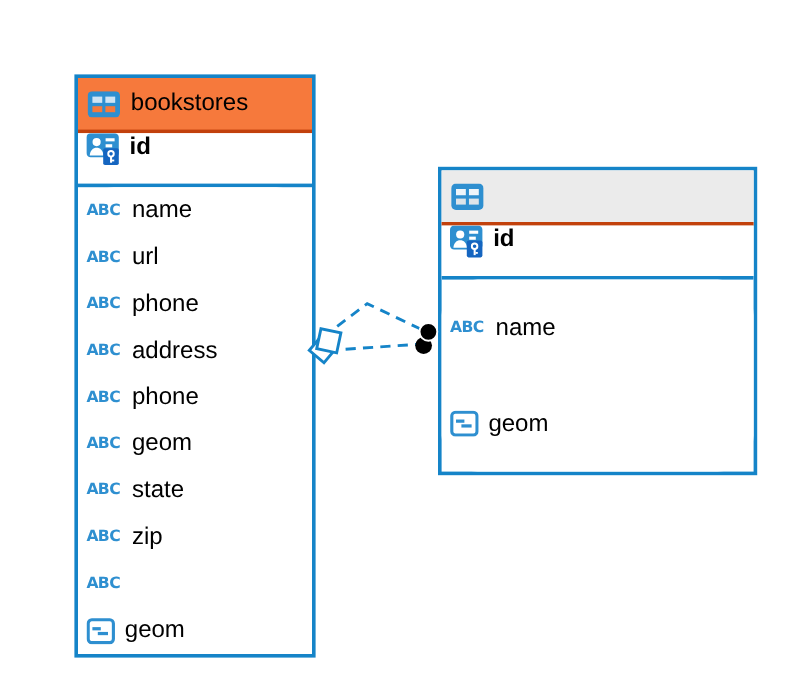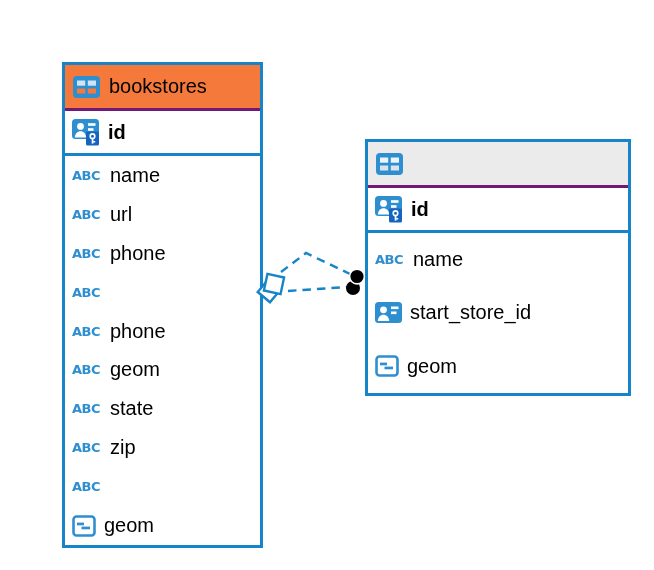--- a/index.html
+++ b/index.html
@@ -19,28 +19,28 @@
     display:flex;
     flex-direction:column;
     z-index:2;
   }
   .erd-table--bookstores{left:62px;top:62px;width:201px;height:486px;}
   .erd-table--routes{left:365px;top:139px;width:266px;height:257px;}
   .tbl-header{
     flex:0 0 43px;
     display:flex;align-items:center;gap:9px;
     padding:0 8px;
-    border-bottom:3px solid #701a75;
+    border-bottom:3px solid #c2410c;
     font-size:20px;
   }
   .hdr-orange{background:#f6793c;}
   .hdr-gray{background:#ebebeb;}
   .pk-row{
     flex:0 0 42px;
-    display:flex;align-items:center;gap:8px;
+    display:flex;align-items:flex-start;gap:8px;
     padding:0 7px;
     border-bottom:3px solid #1584c8;
     font-size:20px;font-weight:700;
     background:#fff;
   }
   .tbl-body{flex:1;display:flex;flex-direction:column;background:#fff;border-radius:30px;}
   .col-row{
     flex:1;
     display:flex;align-items:center;gap:8px;
     padding:0 7px;
@@ -101,20 +101,21 @@
       <div class="col-row">
         <span class="icon-abc">ABC</span>
         <span class="col-label">url</span>
       </div>
       <div class="col-row">
         <span class="icon-abc">ABC</span>
         <span class="col-label">phone</span>
       </div>
       <div class="col-row">
         <span class="icon-abc">ABC</span>
+        <span class="col-label">address</span>
       </div>
       <div class="col-row">
         <span class="icon-abc">ABC</span>
         <span class="col-label">phone</span>
       </div>
       <div class="col-row">
         <span class="icon-abc">ABC</span>
         <span class="col-label">geom</span>
       </div>
       <div class="col-row">
@@ -160,30 +161,20 @@
         <circle cx="20.5" cy="17.2" r="2.3" fill="none" stroke="#ffffff" stroke-width="1.6"></circle>
         <rect x="19.7" y="19.4" width="1.7" height="5.2" fill="#ffffff"></rect>
         <rect x="21.2" y="22" width="2" height="1.5" fill="#ffffff"></rect>
       </svg>
       <span class="pk-label">id</span>
     </div>
     <div class="tbl-body">
       <div class="col-row">
         <span class="icon-abc">ABC</span>
         <span class="col-label">name</span>
-      </div>
-      <div class="col-row">
-        <svg class="svg-icon" width="27" height="21" viewBox="0 0 27 21">
-          <rect x="0" y="0" width="27" height="21" rx="3.5" fill="#2e8fd0"></rect>
-          <circle cx="8.5" cy="7.8" r="3.4" fill="#ffffff"></circle>
-          <path d="M2.8 19 c0.4-4.2 2.7-6.3 5.7-6.3 s5.3 2.1 5.7 6.3 z" fill="#ffffff"></path>
-          <rect x="16" y="4.5" width="7.5" height="2.6" fill="#ffffff"></rect>
-          <rect x="16" y="9.5" width="5.5" height="2.6" fill="#ffffff"></rect>
-        </svg>
-        <span class="col-label">start_store_id</span>
       </div>
       <div class="col-row">
         <svg class="svg-icon" width="24" height="22" viewBox="0 0 24 22">
           <rect x="1.5" y="1.5" width="21" height="19" rx="3" fill="#ffffff" stroke="#2e8fd0" stroke-width="2.6"></rect>
           <rect x="5" y="7.6" width="7" height="2.7" fill="#2e8fd0"></rect>
           <rect x="9.5" y="11.6" width="8.5" height="2.7" fill="#2e8fd0"></rect>
         </svg>
         <span class="col-label">geom</span>
       </div>
     </div>

